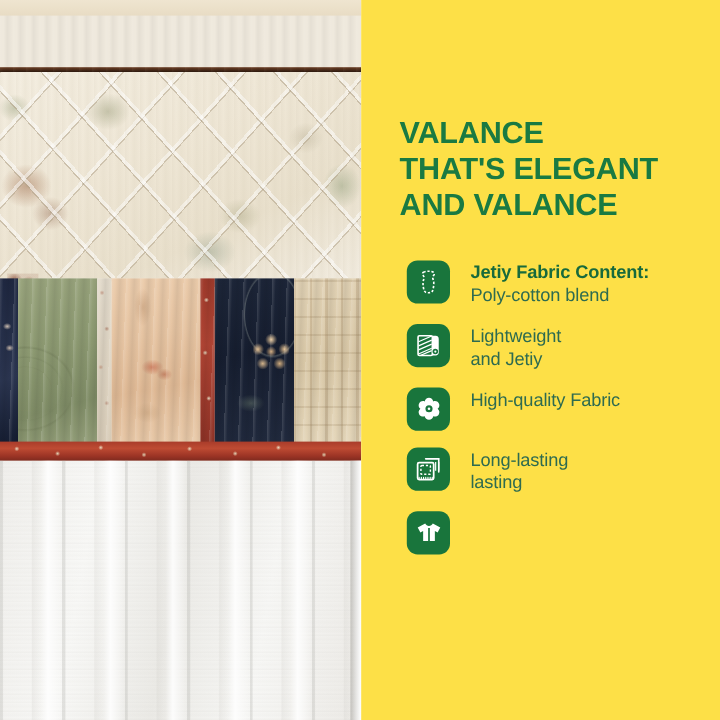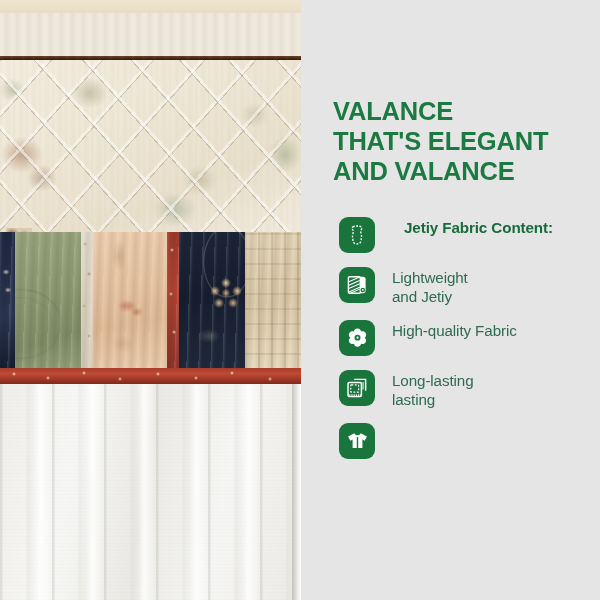--- a/index.html
+++ b/index.html
@@ -195,21 +195,21 @@
         rgba(190,188,182,.10) 0px, rgba(255,255,255,0) 2px,
         rgba(200,198,192,.07) 4px, rgba(255,255,255,0) 7px),
       linear-gradient(100deg,#f0efec 0%,#f8f8f6 25%,#ebeae6 48%,#f7f7f5 72%,#eceae6 100%);
   }
   .curtain-edge{
     position:absolute; right:0; top:384px; width:9px; height:216px;
     background:linear-gradient(90deg,rgba(150,148,142,.45),rgba(255,255,255,.95));
   }
 
   
-  .panel { position:absolute; left:301px; top:0; width:299px; height:600px; background:#e5e5e5; }
+  .panel { position:absolute; left:301px; top:0; width:299px; height:600px; background:#fde047; }
 
   .headline{
     position:absolute; left:32px; top:96px; width:250px;
     color:#1a7a42;
     font-size:25.5px; line-height:1.18; font-weight:800;
     letter-spacing:-0.2px;
   }
   .headline span{ display:block; white-space:nowrap; }
 
   .features{ position:absolute; left:38px; top:217px; width:258px; }
@@ -218,21 +218,21 @@
   .tile{
     width:36px; height:36px; min-width:36px; border-radius:9px;
     background:#19753c; margin-right:17px;
     display:flex; align-items:center; justify-content:center;
   }
   .tile svg{ display:block; }
   .ftext{
     color:#2e6b50; font-size:15.2px; line-height:1.22;
     padding-top:2px; letter-spacing:-0.1px;
   }
-  .ftext b{ color:#176a3c; font-weight:700;margin-left:12px; }
+  .ftext b{ color:#176a3c; font-weight:700; }
   .ftext .l2{ display:block; }
 </style>
 </head>
 <body>
 
 <div class="page">
 
   <div class="photo">
     <div class="wall-top"></div>
     <div class="cornice">
@@ -270,20 +270,21 @@
     <div class="features">
 
       <div class="feat">
         <div class="tile">
           <svg width="22" height="22" viewBox="0 0 24 24">
             <path d="M7.5 3.2c1.6-.9 3.2-1 4.5-1s2.9.1 4.5 1c1.2.7 1 1.8.4 2.6-.7.9-1 1.6-.9 2.6.2 1.6.9 2.7.9 4.4 0 2.6-.4 5.1-.9 6.6-.4 1.2-1.3 2-2.4 2.2-1.1.2-2.1.2-3.2 0-1.1-.2-2-1-2.4-2.2-.5-1.5-.9-4-.9-6.6 0-1.7.7-2.8.9-4.4.1-1-.2-1.7-.9-2.6-.6-.8-.8-1.9.4-2.6z" fill="none" stroke="#ffffff" stroke-width="1.5" stroke-dasharray="2.1 1.6" stroke-linejoin="round"></path>
           </svg>
         </div>
         <div class="ftext">
           <b><span>Jetiy Fabric Content</span><span>:</span></b>
+          <span class="l2">Poly-cotton blend</span>
         </div>
       </div>
 
       <div class="feat">
         <div class="tile">
           <svg width="22" height="22" viewBox="0 0 24 24">
             <rect x="2.6" y="3" width="13" height="18" rx="1.2" fill="none" stroke="#fff" stroke-width="1.5"></rect>
             <path d="M3 8.5l12-5.2M3 12.2l12-5.2M3 15.9l12-5.2M3 19.6l12-5.2M4.6 21l10.4-4.5" stroke="#fff" stroke-width="1.15"></path>
             <path d="M15.6 3h3.1c1.5 0 2.7 1.2 2.7 2.7v12.6c0 1.5-1.2 2.7-2.7 2.7h-3.1z" fill="#fff"></path>
             <circle cx="18.3" cy="17.4" r="2.5" fill="#19753c"></circle>

